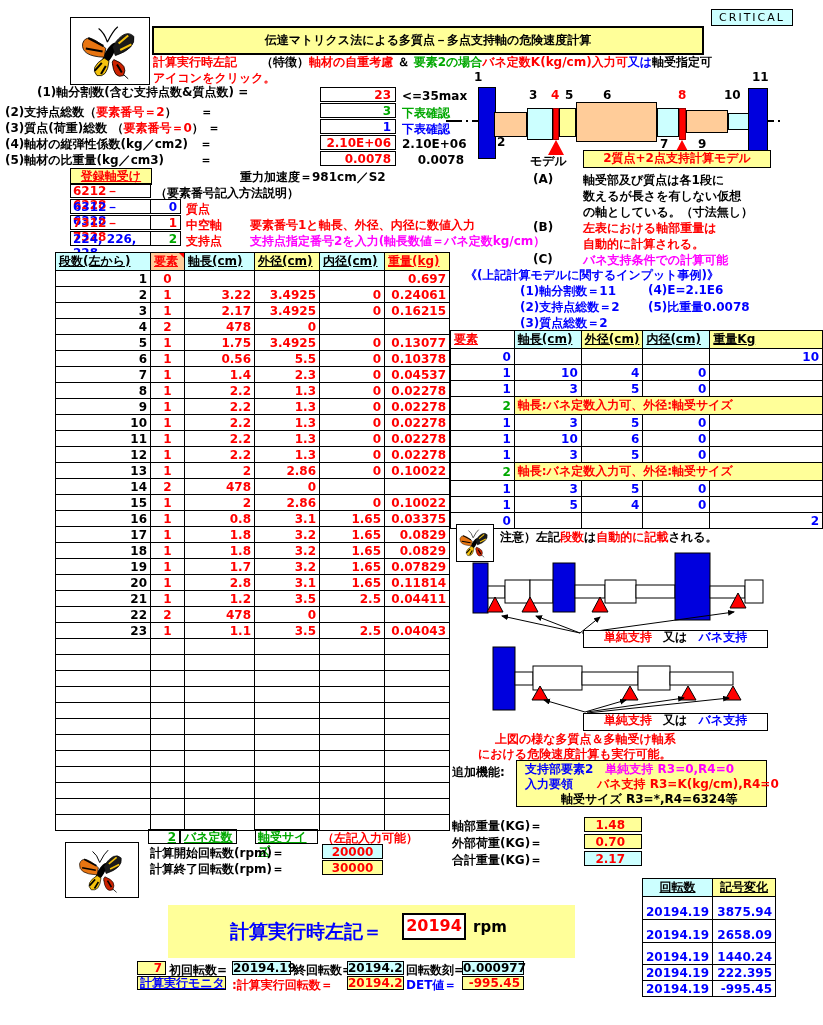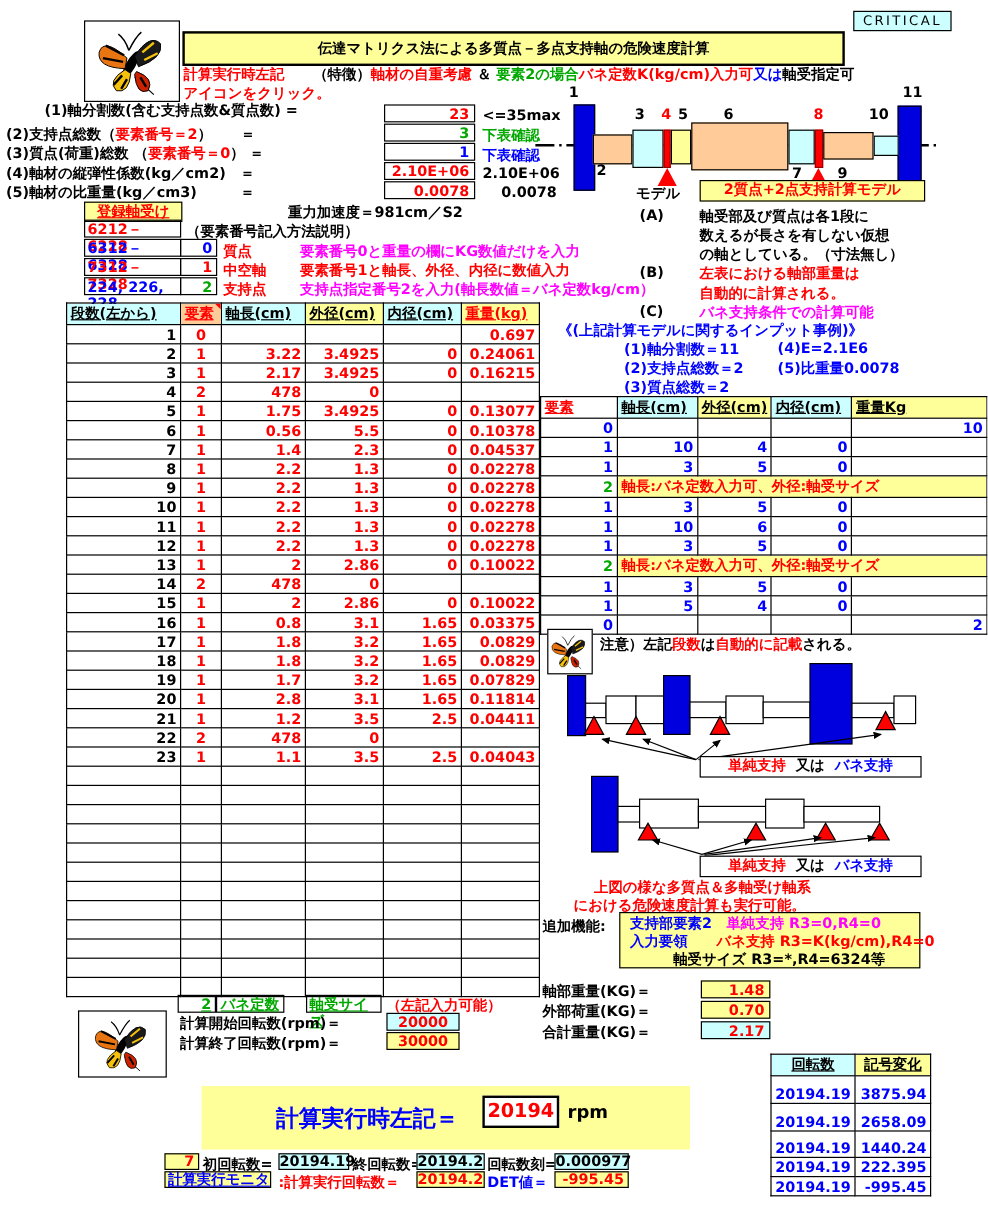--- a/index.html
+++ b/index.html
@@ -71,29 +71,29 @@
   .seg-r{background:#f00;border:1px solid #900;}
   .mnum{position:absolute;font-weight:bold;font-size:12px;}
   .tri{position:absolute;width:0;height:0;border-left:8px solid transparent;border-right:8px solid transparent;border-bottom:15px solid #f00;}
   #model-badge{left:583px;top:150px;width:186px;height:16px;background:#ffff99;border:1px solid #000;
     color:#f00;font-weight:bold;text-align:center;line-height:15px;box-sizing:content-box;}
 
   .abc-label{font-weight:bold;}
   .abc-line{font-weight:bold;}
 
   .support-box{width:183px;height:16px;border:1px solid #000;background:#fff;text-align:center;
-    line-height:15px;font-weight:bold;}
+    line-height:15px;font-weight:bold;font-family:Liberation Mono, monospace;}
   .support-box span{padding:0 2px;}
 
   #addbox{left:516px;top:760px;width:251px;height:47px;background:#ffff99;border:1px solid #000;
     font-weight:bold;padding:1px 0 0 8px;box-sizing:border-box;line-height:15px;}
 
   .wlabel{left:452px;font-weight:bold;}
   .wval{left:584px;width:58px;height:15px;border:1px solid #000;color:#f00;font-weight:bold;
-    text-align:right;padding-right:4px;line-height:14px;box-sizing:border-box;}
+    text-align:right;padding-right:16px;line-height:14px;box-sizing:border-box;}
 
   .spring-cell{height:15px;border:1px solid #000;color:#00a800;font-weight:bold;line-height:14px;
     box-sizing:border-box;text-decoration:underline;}
   .rpm-label{left:150px;font-weight:bold;}
   .rpm-val{left:322px;width:61px;height:15px;border:1px solid #000;color:#f00;font-weight:bold;
     text-align:center;line-height:14px;box-sizing:border-box;}
 
   #result-box{left:168px;top:905px;width:407px;height:53px;background:#ffff99;}
   #result-label{left:62px;top:14px;color:#00f;font-size:19px;font-weight:bold;position:absolute;}
   #result-val{left:234px;top:8px;width:60px;height:23px;background:#fff;border:2px solid #000;
@@ -158,21 +158,20 @@
 
   <div class="abs" id="reg-title">登録軸受け</div>
   <div class="abs b" style="left:240px;top:169px;">重力加速度＝981cm／S2</div>
 
   <div class="abs reg-code c-red" style="top:184px;">6212－6228</div>
   <div class="abs reg-desc c-black" style="left:155px;top:185px;">（要素番号記入方法説明）</div>
 
   <div class="abs reg-code c-blue" style="top:200px;">6312－6328</div>
   <div class="abs reg-num c-blue" style="top:200px;">0</div>
   <div class="abs reg-name c-red" style="top:201px;">質点</div>
-  <div class="abs reg-desc c-magenta" style="top:201px;">要素番号0と重量の欄にKG数値だけを入力</div>
 
   <div class="abs reg-code c-red" style="top:216px;">7312－7328</div>
   <div class="abs reg-num c-red" style="top:216px;">1</div>
   <div class="abs reg-name c-red" style="top:217px;">中空軸</div>
   <div class="abs reg-desc c-red" style="top:217px;">要素番号1と軸長、外径、内径に数値入力</div>
 
   <div class="abs reg-code c-blue" style="top:232px;">224, 226, 228</div>
   <div class="abs reg-num c-green" style="top:232px;">2</div>
   <div class="abs reg-name c-red" style="top:233px;">支持点</div>
   <div class="abs reg-desc c-magenta" style="top:233px;">支持点指定番号2を入力(軸長数値＝バネ定数kg/cm）</div>

